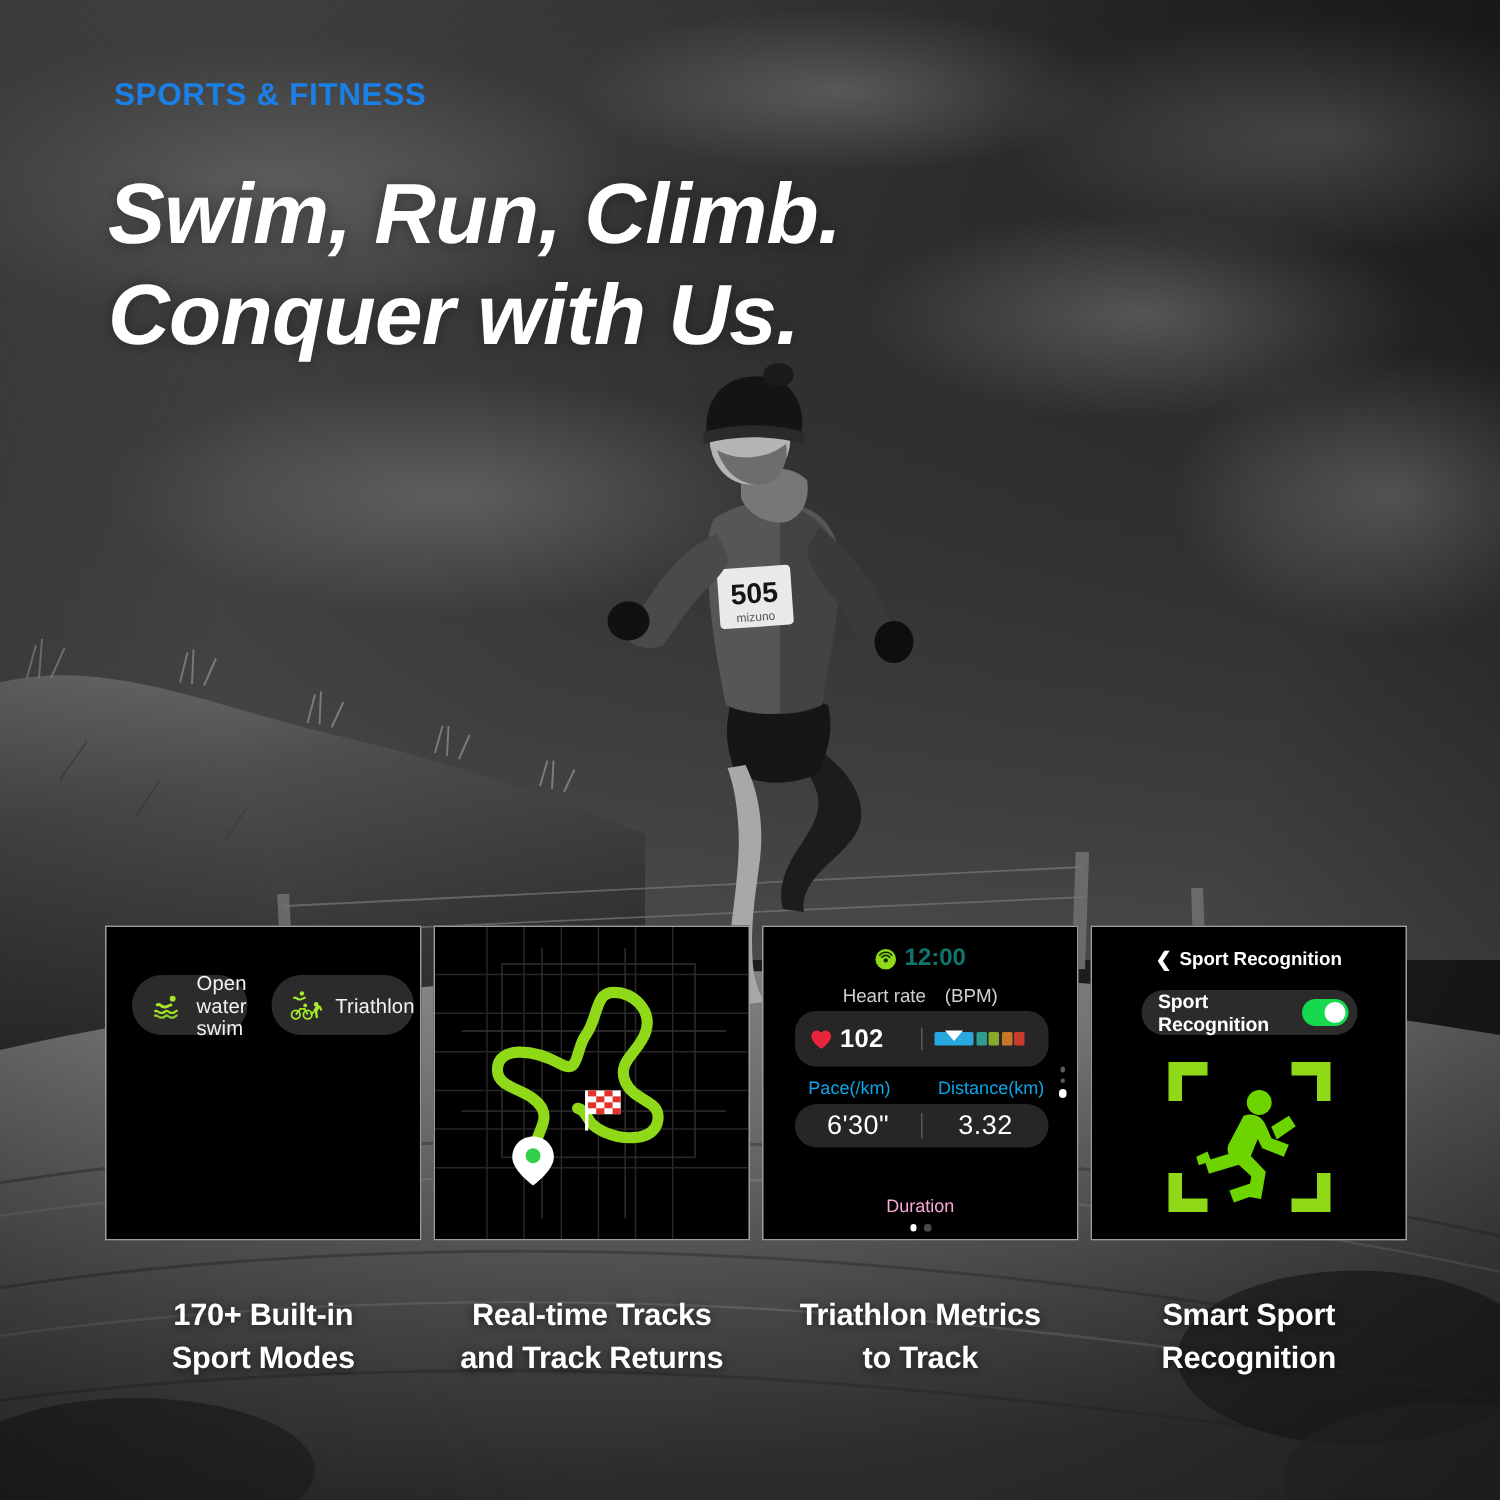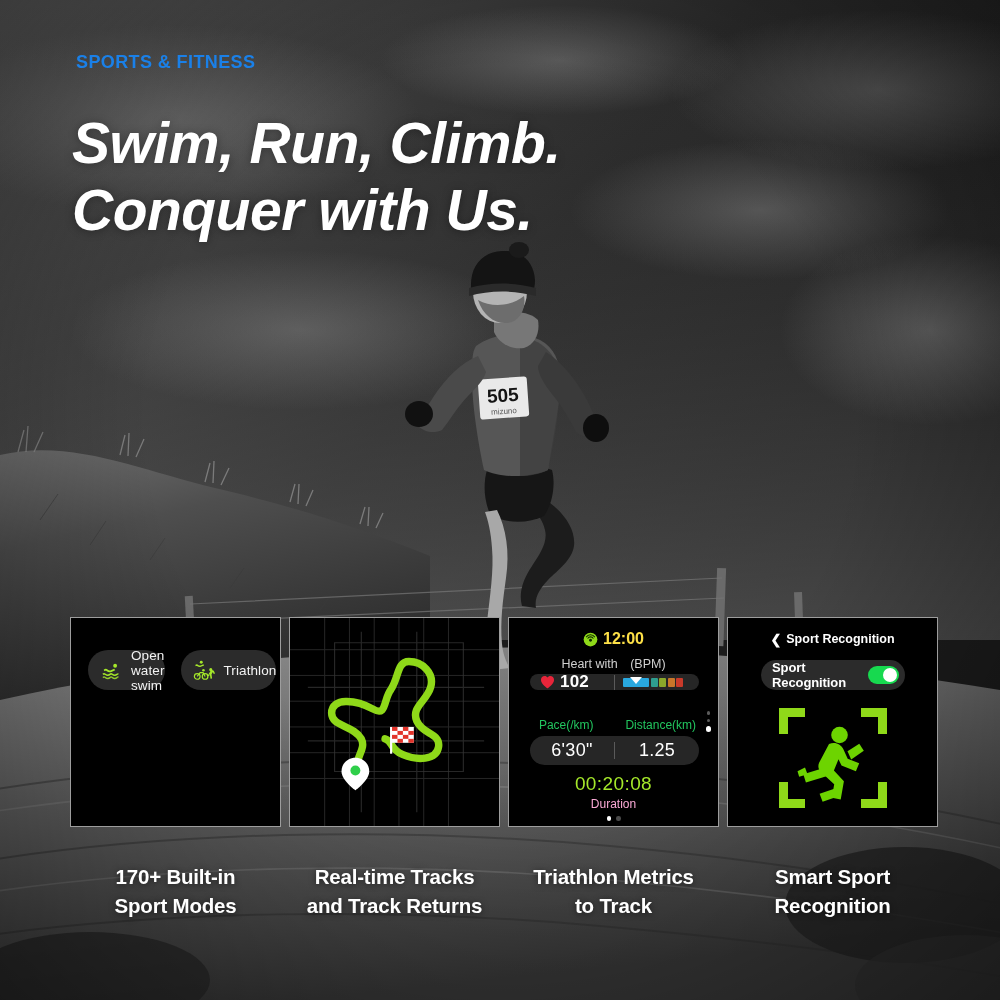--- a/index.html
+++ b/index.html
@@ -11,21 +11,21 @@
     position:relative;
   }
 
   
   #bg-photo { position:absolute; inset:0; overflow:hidden; }
   #bg-photo svg { width:100%; height:100%; display:block; }
 
   
   #eyebrow {
     position:absolute; left:76px; top:52px;
-    font-size:18px; font-weight:bold; letter-spacing:0.4px;
+    font-size:21px; font-weight:bold; letter-spacing:0.4px;
     color:#1a80e8;
   }
   #headline {
     position:absolute; left:72px; top:110px;
     font-size:57px; font-weight:bold; font-style:italic;
     color:#ffffff; line-height:1.17; letter-spacing:-0.5px;
     white-space:pre-line;
     text-shadow:0 1px 10px rgba(0,0,0,.35);
   }
 
@@ -52,43 +52,43 @@
   .mode-pill .lb { font-size:13.5px; color:#f2f2f2; letter-spacing:.1px; }
 
   
   .track-wrap { position:absolute; inset:0; }
   .track-wrap svg { width:100%; height:100%; display:block; }
 
   
   .m-time {
     position:absolute; top:12px; left:0; right:0;
     display:flex; align-items:center; justify-content:center; gap:5px;
-    font-size:16px; color:#fde047; font-weight:600;
+    font-size:16px; color:#0f766e; font-weight:600;
   }
   .m-label { text-align:center; font-size:12.5px; color:#cfcfcf; }
   .hr-lab { position:absolute; top:38px; left:0; right:0; }
   .hr-pill {
-    position:absolute; top:56px; left:21px; width:169px; height:16px;
+    position:absolute; top:56px; left:21px; width:169px; height:37px;
     background:#262626; border-radius:14px;
     display:flex; align-items:center;
   }
   .hr-left { display:flex; align-items:center; gap:5px; padding-left:10px; width:84px; }
   .hr-val { font-size:17px; color:#fff; font-weight:600; letter-spacing:.2px; }
   .hr-div { width:1px; height:15px; background:#5a5a5a; }
   .hr-zones { display:flex; align-items:flex-end; gap:1.5px; padding-left:8px; position:relative; }
   .hr-zones .z { height:9px; border-radius:1px; }
   .z-active { width:26px; height:13px; border-radius:2px; position:relative; }
   .z-tri {
     position:absolute; top:-1px; left:50%; transform:translateX(-50%);
     width:0; height:0; border-left:6px solid transparent; border-right:6px solid transparent;
     border-top:7px solid #fff;
   }
   .pd-lab {
     position:absolute; top:100px; left:10px; right:10px;
-    display:flex; font-size:12px; color:#22c55e;align-items:flex-end;
+    display:flex; font-size:12px; color:#0ea5e9;align-items:flex-end;
   }
   .pd-lab span { flex:1; text-align:center; }
   .pd-pill {
     position:absolute; top:118px; left:21px; width:169px; height:29px;
     background:#262626; border-radius:15px;
     display:flex; align-items:center;
   }
   .pd-pill span { flex:1; text-align:center; font-size:18px; color:#fff; letter-spacing:.3px; }
   .pd-pill .sep { flex:0 0 1px; width:1px; height:17px; background:#5a5a5a; }
   .m-dur { position:absolute; top:155px; left:0; right:0; text-align:center;
@@ -361,21 +361,21 @@
     <div class="m-time">
       <svg width="15" height="15" viewBox="0 0 24 24">
         <circle cx="12" cy="12" r="11" fill="#8fd919"></circle>
         <circle cx="12" cy="13.2" r="2.3" fill="#0f2b00"></circle>
         <path d="M7.4 10.6a5.2 5.2 0 0 1 9.2 0" fill="none" stroke="#0f2b00" stroke-width="1.7"></path>
         <path d="M5.1 8.2a8.3 8.3 0 0 1 13.8 0" fill="none" stroke="#0f2b00" stroke-width="1.7"></path>
       </svg>
       <span>12:00</span>
     </div>
 
-    <div class="m-label hr-lab">Heart with　(BPM)</div>
+    <div class="m-label hr-lab">Heart rate　(BPM)</div>
 
     <div class="hr-pill">
       <div class="hr-left">
         <svg width="15" height="14" viewBox="0 0 24 22">
           <path d="M12 21S1.5 14.2 1.5 7.6C1.5 3.9 4.3 1.4 7.5 1.4c2 0 3.6 1 4.5 2.5.9-1.5 2.5-2.5 4.5-2.5 3.2 0 6 2.5 6 6.2C22.5 14.2 12 21 12 21z" fill="#e8253a"></path>
         </svg>
         <span class="hr-val">102</span>
       </div>
       <div class="hr-div"></div>
       <div class="hr-zones">
@@ -390,24 +390,23 @@
     </div>
 
     <div class="pd-lab">
       <span>Pace(/km)</span>
       <span>Distance(km)</span>
     </div>
 
     <div class="pd-pill">
       <span>6'30"</span>
       <div class="sep"></div>
-      <span>1.25</span>
-    </div>
-
-    <div class="m-dur">00:20:08</div>
+      <span>3.32</span>
+    </div>
+
     <div class="m-dur-lab">Duration</div>
 
     <div class="dots-h">
       <i class="on"></i>
       <i></i>
     </div>
 
     <div class="dots-v">
       <i></i>
       <i></i>

